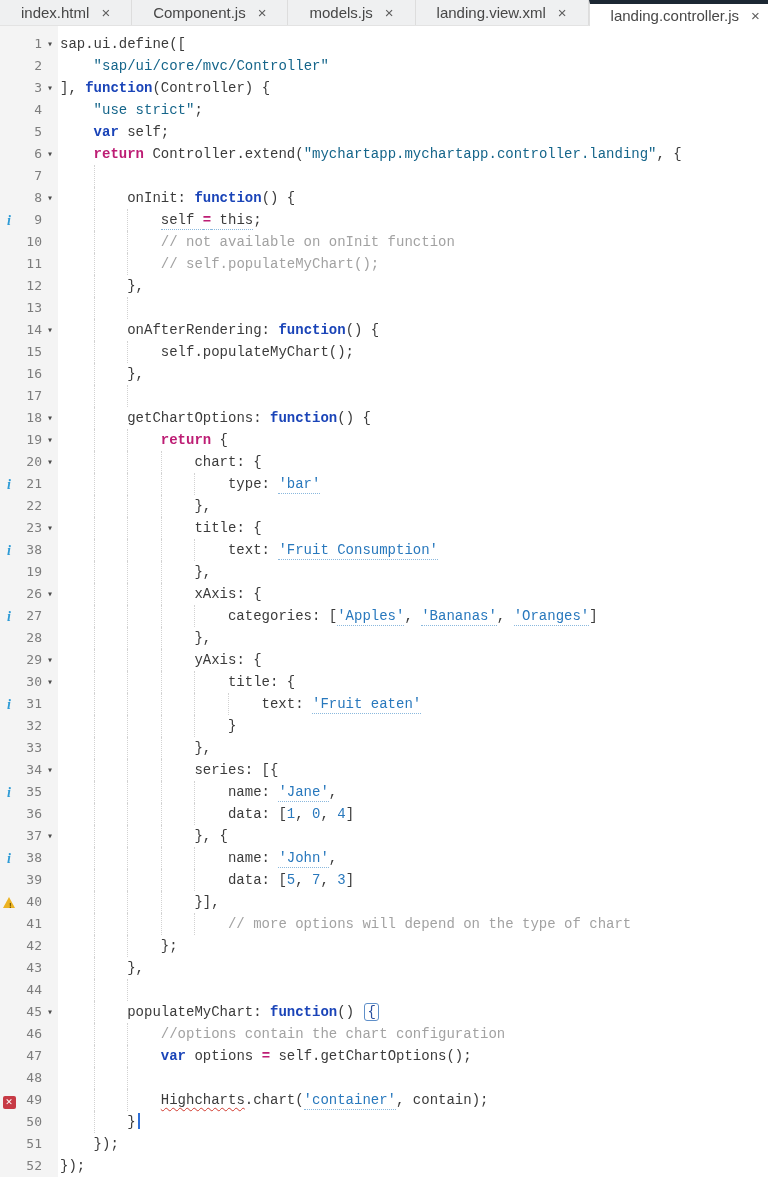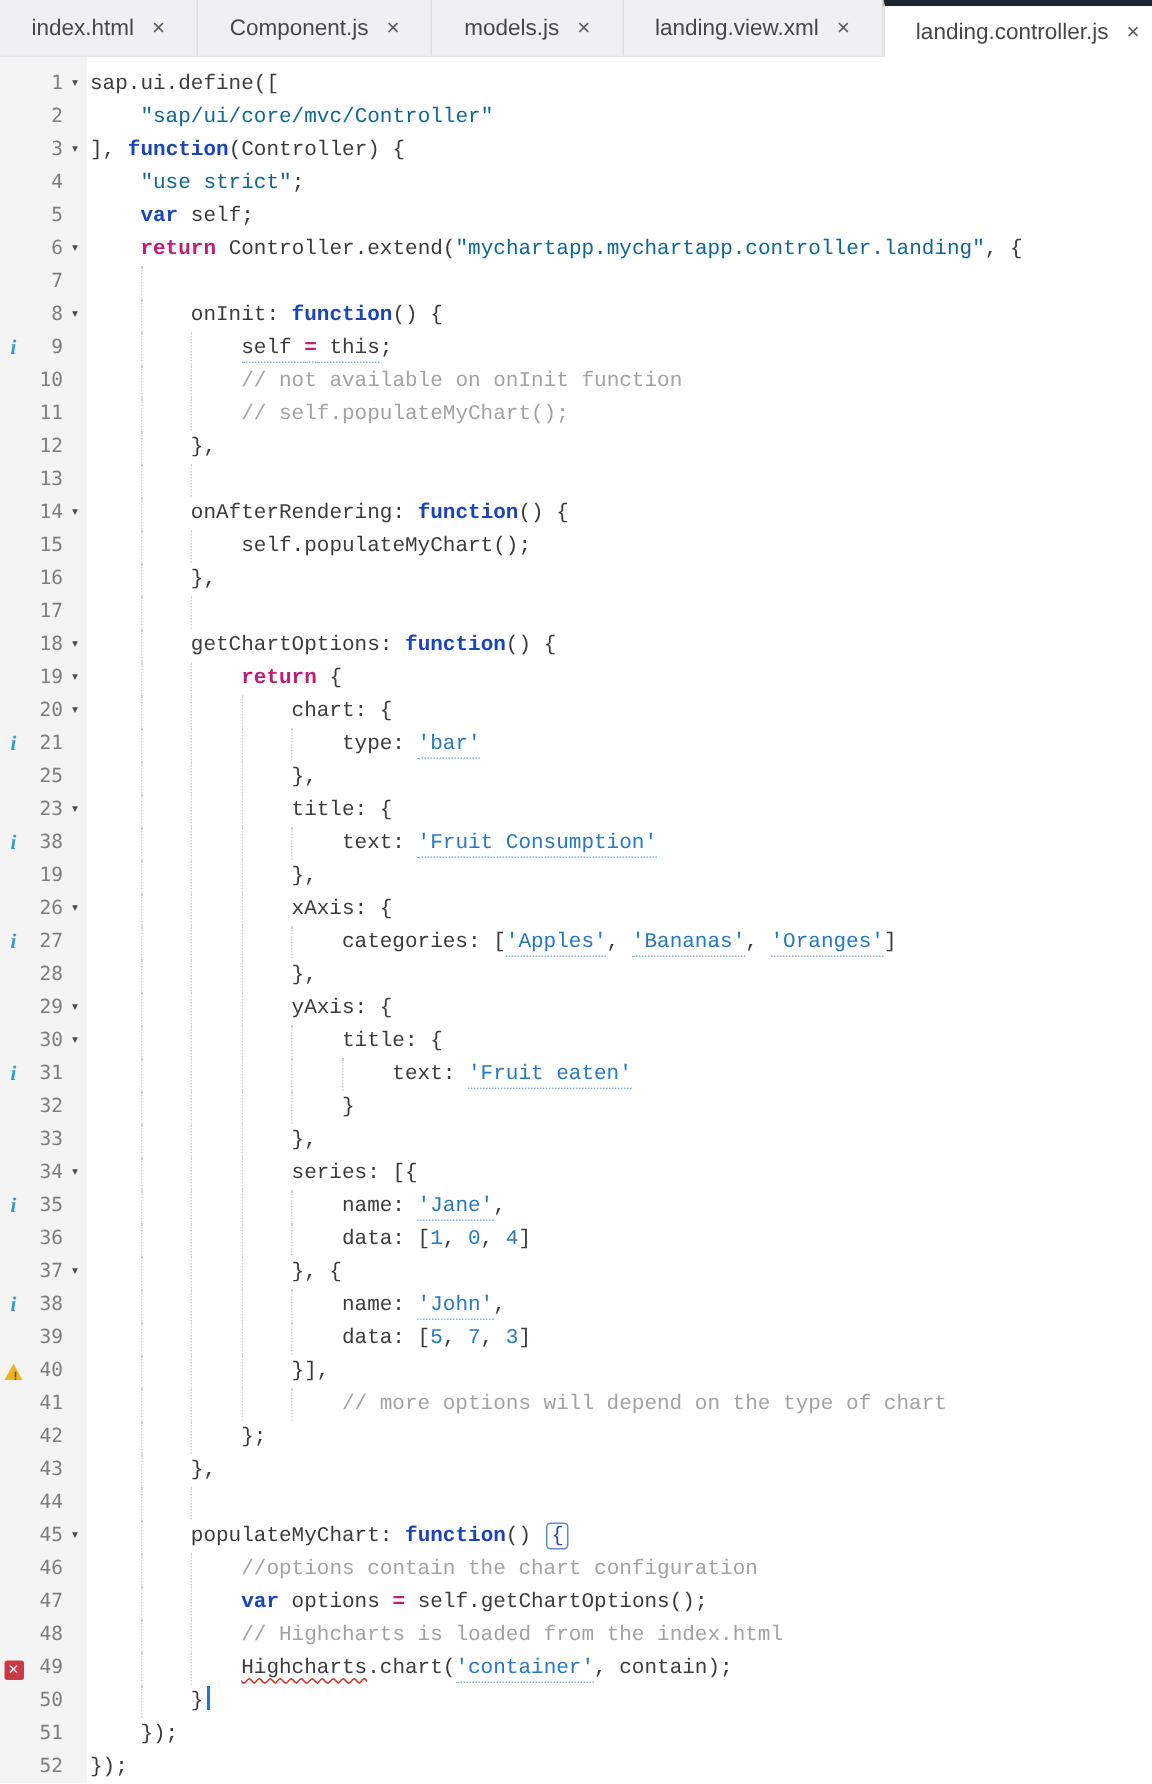--- a/index.html
+++ b/index.html
@@ -1,20 +1,20 @@
 <!DOCTYPE html>
 <html><head>
 <meta charset="utf-8">
 <style>
   * { margin:0; padding:0; box-sizing:border-box; }
   html,body { width:768px; height:1189px; background:#ffffff; overflow:hidden;
               font-family:"DejaVu Sans Mono", monospace; }
 
   
-  .tabbar { height:38px; display:flex; align-items:stretch; background:#eff0f1;
+  .tabbar { height:26px; display:flex; align-items:stretch; background:#eff0f1;
             border-bottom:1px solid #e3e3e3; font-family:"Liberation Sans", sans-serif; }
   .tab { display:flex; align-items:center; gap:12px; padding:0 21px;
          font-size:15px; color:#474747; background:#eff0f1;
          border-right:1px solid #dddddd; cursor:default; }
   .tab.active { background:#ffffff; border-top:4px solid #1c2733;
                 border-left:1px solid #e0e0e0; border-right:1px solid #e0e0e0;
                 margin-bottom:-1px; }
   .tclose { color:#5d5d5d; font-size:15px; line-height:1; }
   .tabfill { flex:1; background:#eff0f1; }
 
@@ -206,21 +206,21 @@
       <span class="codetext"><span class="ind"></span><span class="ind g"></span><span class="ind g"></span><span class="ind g"></span><span class="tk-p">chart: {</span></span>
     </div>
     <div class="line">
       <span class="gicon"><span class="gi">i</span></span>
       <span class="lnum">21</span>
       <span class="fold"></span>
       <span class="codetext"><span class="ind"></span><span class="ind g"></span><span class="ind g"></span><span class="ind g"></span><span class="ind g"></span><span class="tk-p">type: </span><span class="tk-q">'bar'</span></span>
     </div>
     <div class="line">
       <span class="gicon"></span>
-      <span class="lnum">25</span>
+      <span class="lnum">22</span>
       <span class="fold"></span>
       <span class="codetext"><span class="ind"></span><span class="ind g"></span><span class="ind g"></span><span class="ind g"></span><span class="tk-p">},</span></span>
     </div>
     <div class="line">
       <span class="gicon"></span>
       <span class="lnum">23</span>
       <span class="fold">▾</span>
       <span class="codetext"><span class="ind"></span><span class="ind g"></span><span class="ind g"></span><span class="ind g"></span><span class="tk-p">title: {</span></span>
     </div>
     <div class="line">
@@ -364,21 +364,21 @@
     <div class="line">
       <span class="gicon"></span>
       <span class="lnum">47</span>
       <span class="fold"></span>
       <span class="codetext"><span class="ind"></span><span class="ind g"></span><span class="ind g"></span><span class="tk-k">var</span><span class="tk-p"> options </span><span class="tk-r">=</span><span class="tk-p"> self.getChartOptions();</span></span>
     </div>
     <div class="line">
       <span class="gicon"></span>
       <span class="lnum">48</span>
       <span class="fold"></span>
-      <span class="codetext"><span class="ind"></span><span class="ind g"></span><span class="ind g"></span><span class="tk-c">// Highcharts is loaded from the index.html</span></span>
+      <span class="codetext"><span class="ind"></span><span class="ind g"></span><span class="ind g"></span></span>
     </div>
     <div class="line">
       <span class="gicon"><span class="ge-box">✕</span></span>
       <span class="lnum">49</span>
       <span class="fold"></span>
       <span class="codetext"><span class="ind"></span><span class="ind g"></span><span class="ind g"></span><span class="tk-e">Highcharts</span><span class="tk-p">.chart(</span><span class="tk-q">'container'</span><span class="tk-p">, contain);</span></span>
     </div>
     <div class="line">
       <span class="gicon"></span>
       <span class="lnum">50</span>

